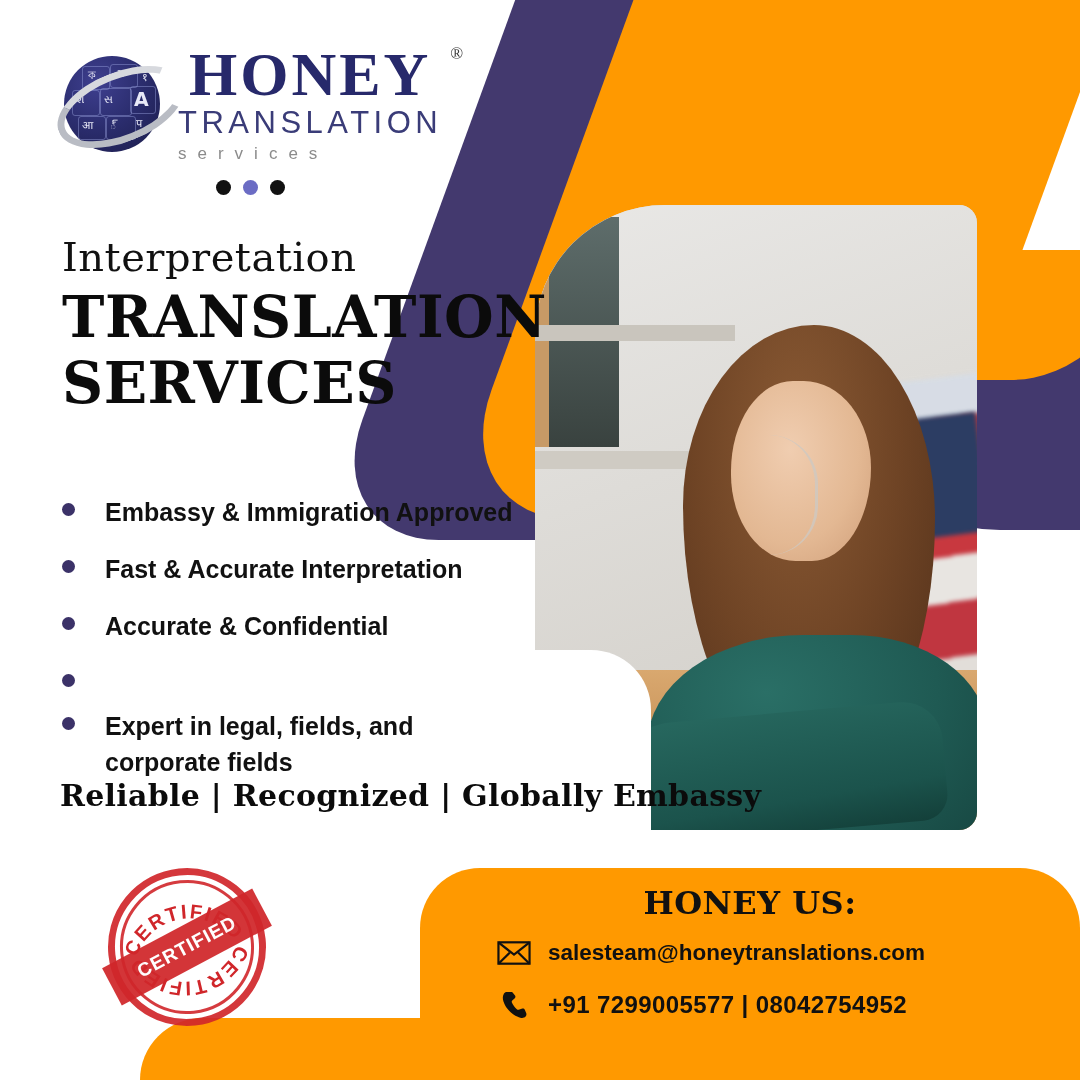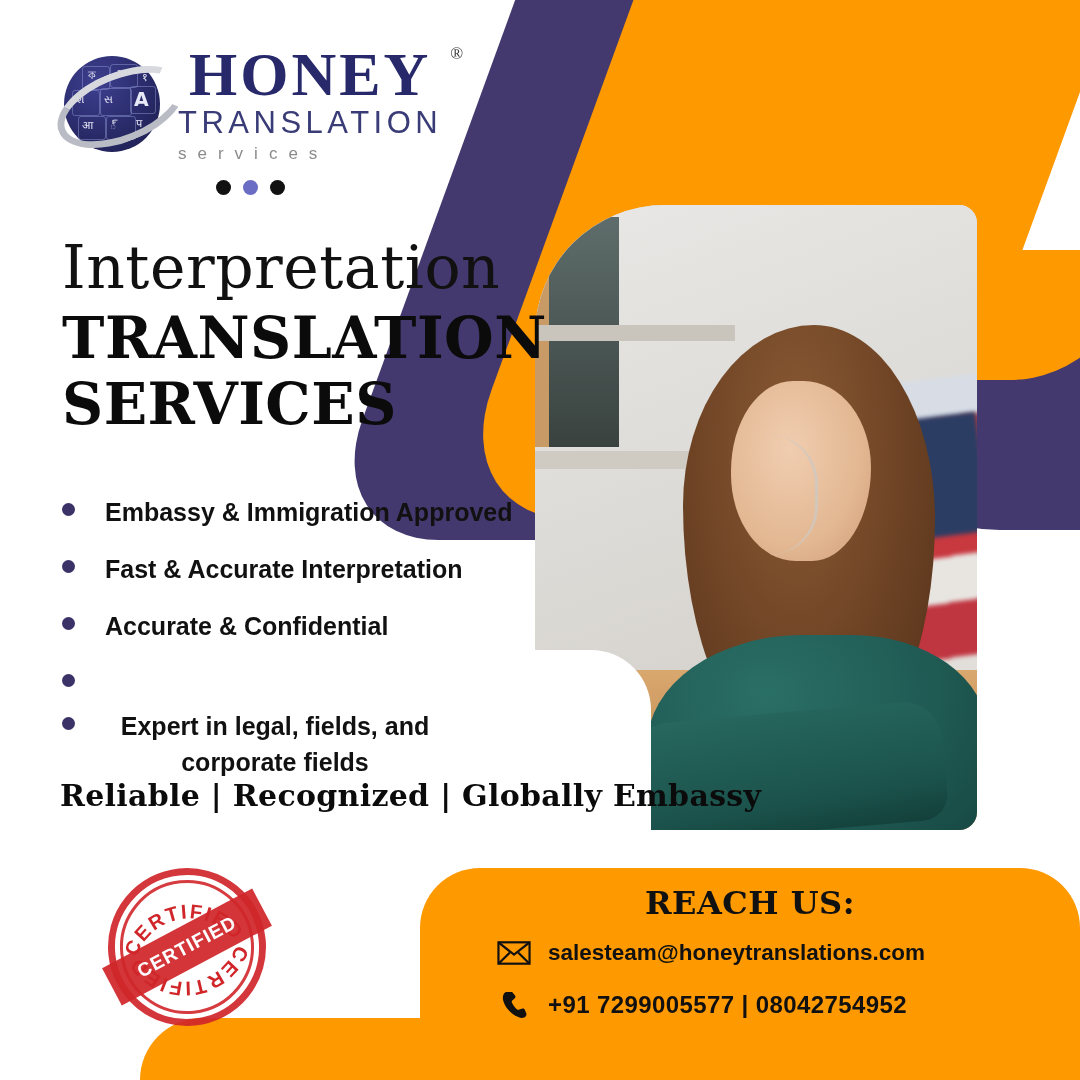--- a/index.html
+++ b/index.html
@@ -257,37 +257,37 @@
     gap: 12px;
     margin: 16px 0 0 160px;
   }
   .dot { width: 15px; height: 15px; border-radius: 50%; }
 
   
   .headline { position: absolute; left: 62px; top: 236px; width: 470px; }
   .h-script {
     font-family: "DejaVu Serif", serif;
     font-weight: 400;
-    font-size: 60px;
+    font-size: 40px;
     color: #111111;
     line-height: 1.05;
     letter-spacing: .5px;
   }
   .h-main {
     font-family: "DejaVu Serif", serif;
     font-weight: 700;
     font-size: 57px;
     color: #0b0b0b;
     line-height: 1.16;
     letter-spacing: .5px;
     margin-top: 6px;
   }
 
   
-  .bullets { position: absolute; left: 56px; top: 494px; width: 480px; text-align: center; }
+  .bullets { position: absolute; left: 56px; top: 494px; width: 480px; }
   .bullet-item {
     display: flex;
     align-items: flex-start;
     margin-bottom: 21px;
   }
   .bullet-dot {
     width: 13px; height: 13px; border-radius: 50%;
     background: #3b3268;
     margin: 9px 30px 0 6px;
     flex: 0 0 13px;
@@ -511,21 +511,21 @@
       <path id="arcBot" d="M 132,70 A 54,54 0 0 1 26,70" fill="none"></path>
       <text><textPath href="#arcTop" startOffset="8%">CERTIFIED</textPath></text>
       <text><textPath href="#arcBot" startOffset="8%">CERTIFIED</textPath></text>
     </svg>
     <div class="stamp-band">
       <div class="stamp-band-text">CERTIFIED</div>
     </div>
   </div>
 
   <div class="reach">
-    <div class="reach-title">REACH US:</div>
+    <div class="reach-title">HONEY US:</div>
 
 
     <div class="contact-row tight">
       <span class="c-icon">
         <svg width="34" height="26" viewBox="0 0 28 20" fill="none" stroke="#111" stroke-width="1.8">
           <rect x="1.2" y="1.2" width="25.6" height="17.6"></rect>
           <polyline points="1.2,1.2 14,11.4 26.8,1.2"></polyline>
           <line x1="1.2" y1="18.8" x2="10.6" y2="9.6"></line>
           <line x1="26.8" y1="18.8" x2="17.4" y2="9.6"></line>
         </svg>

